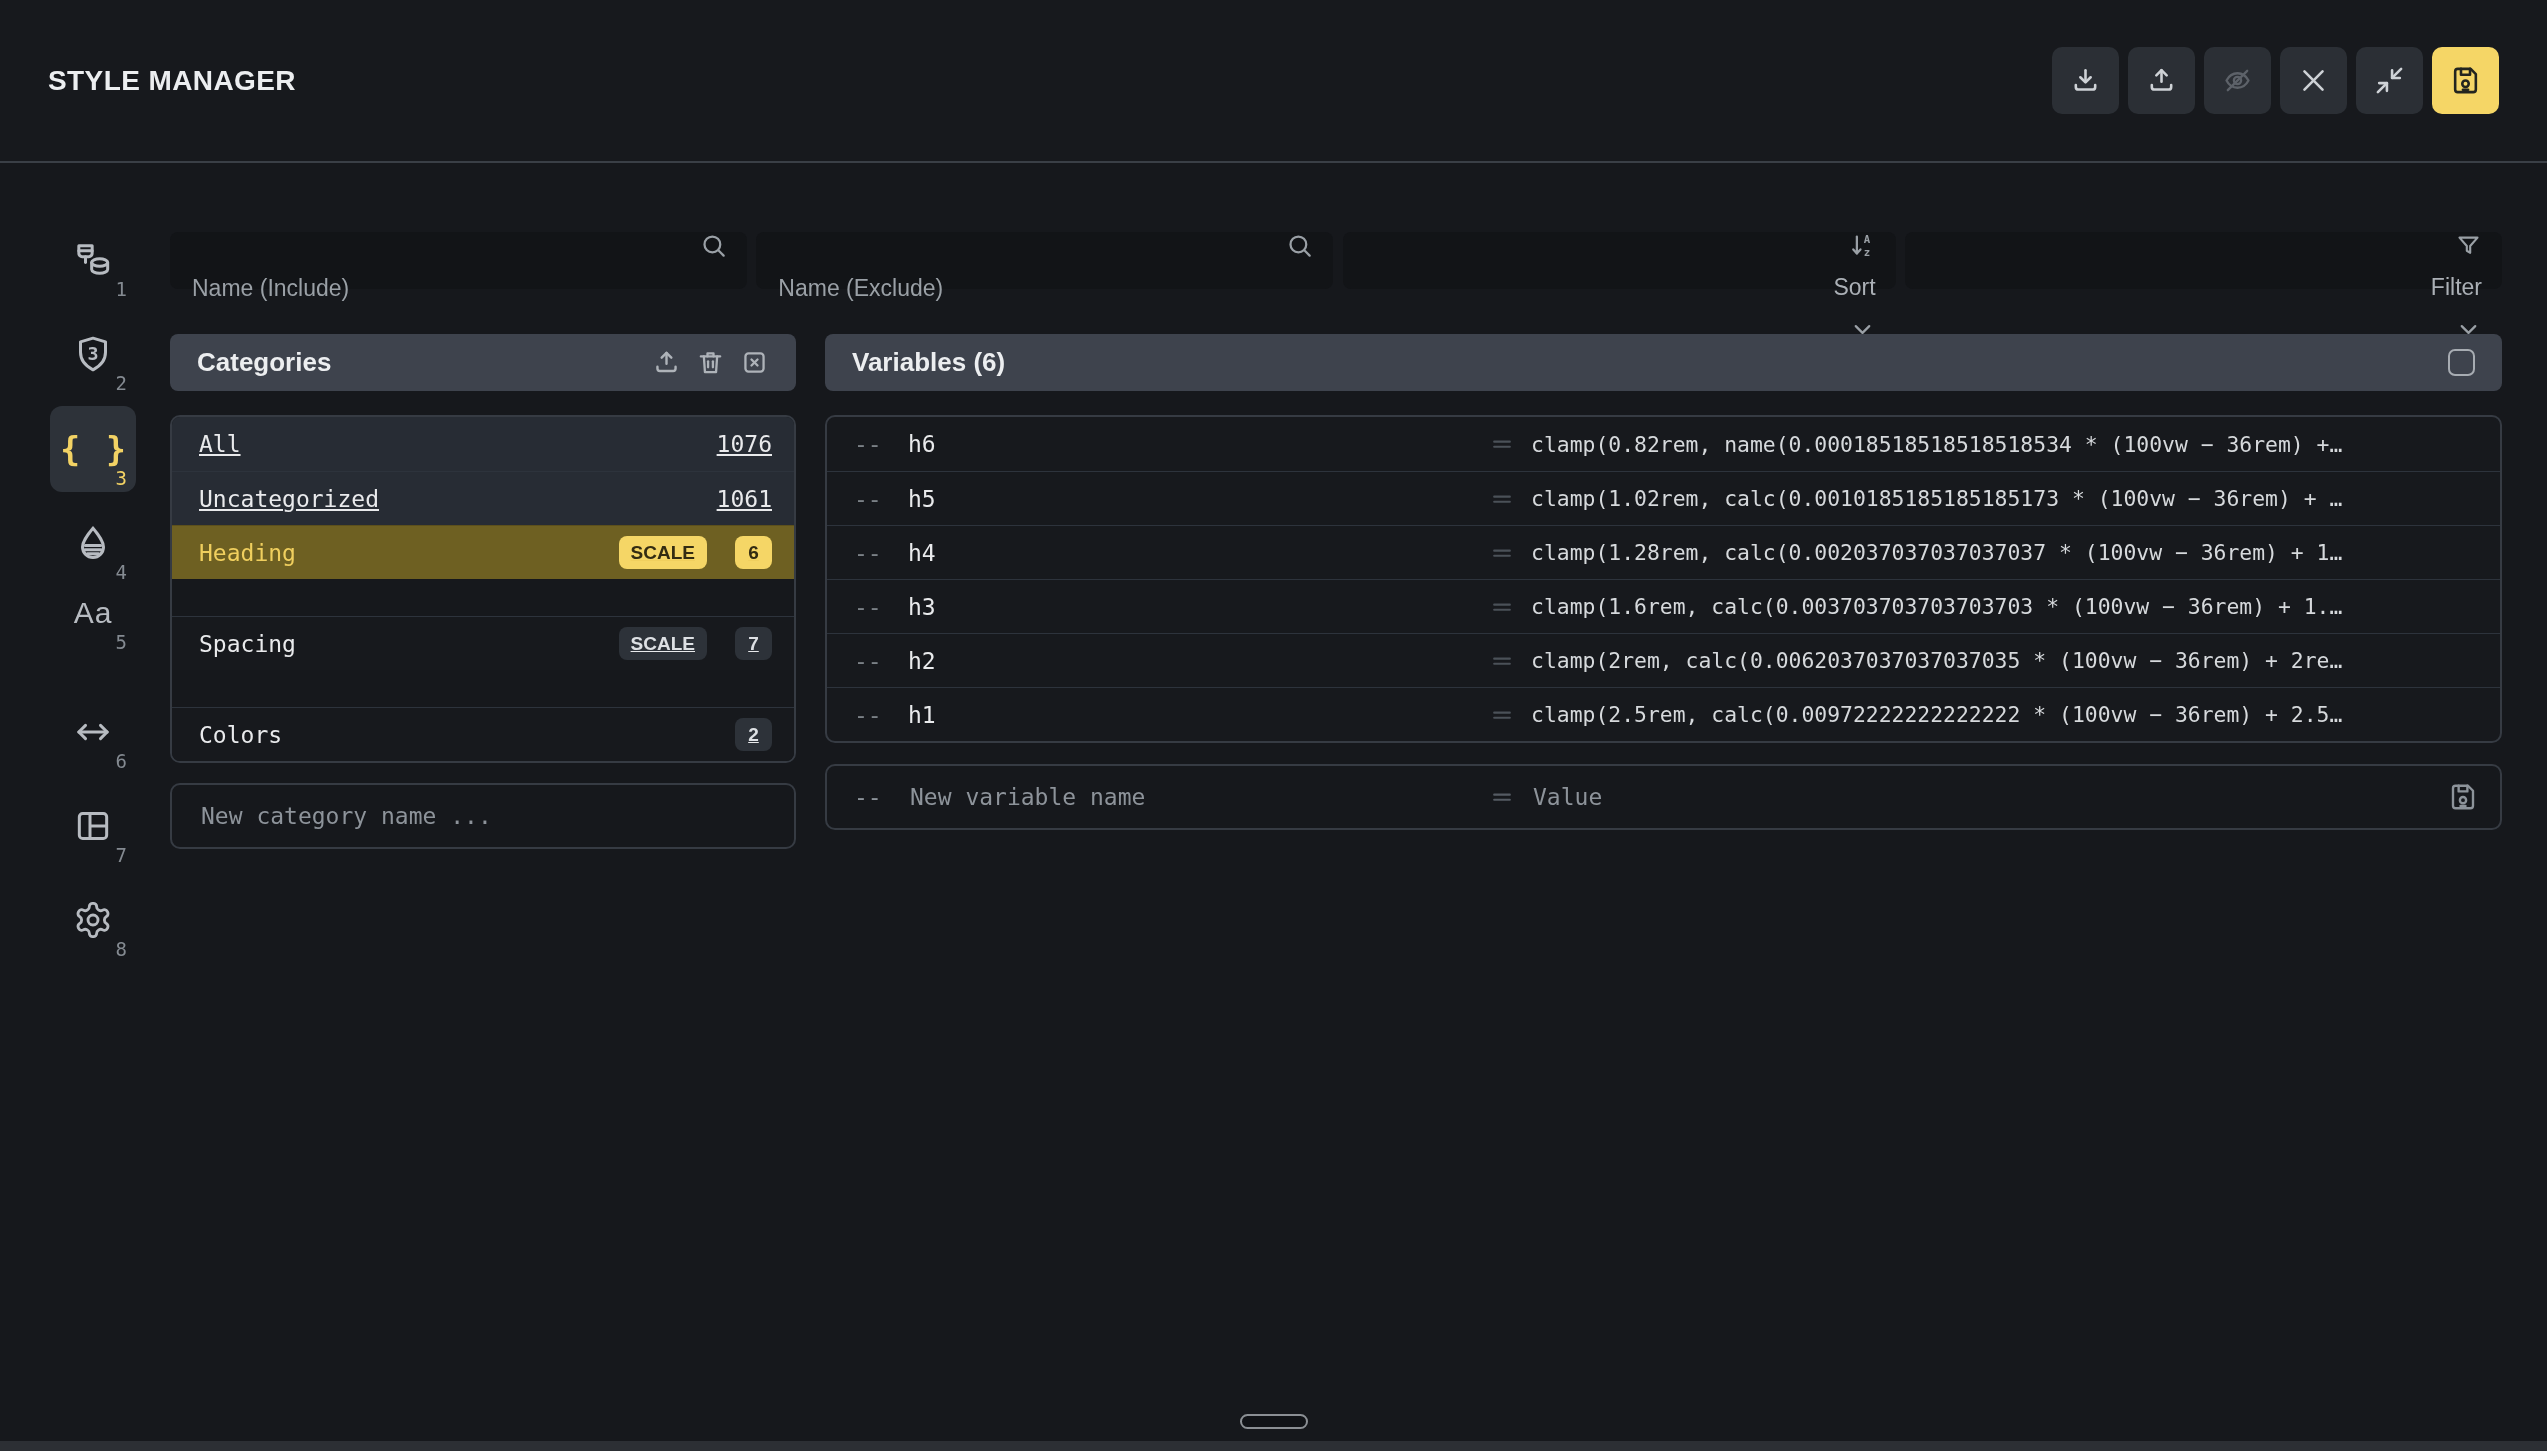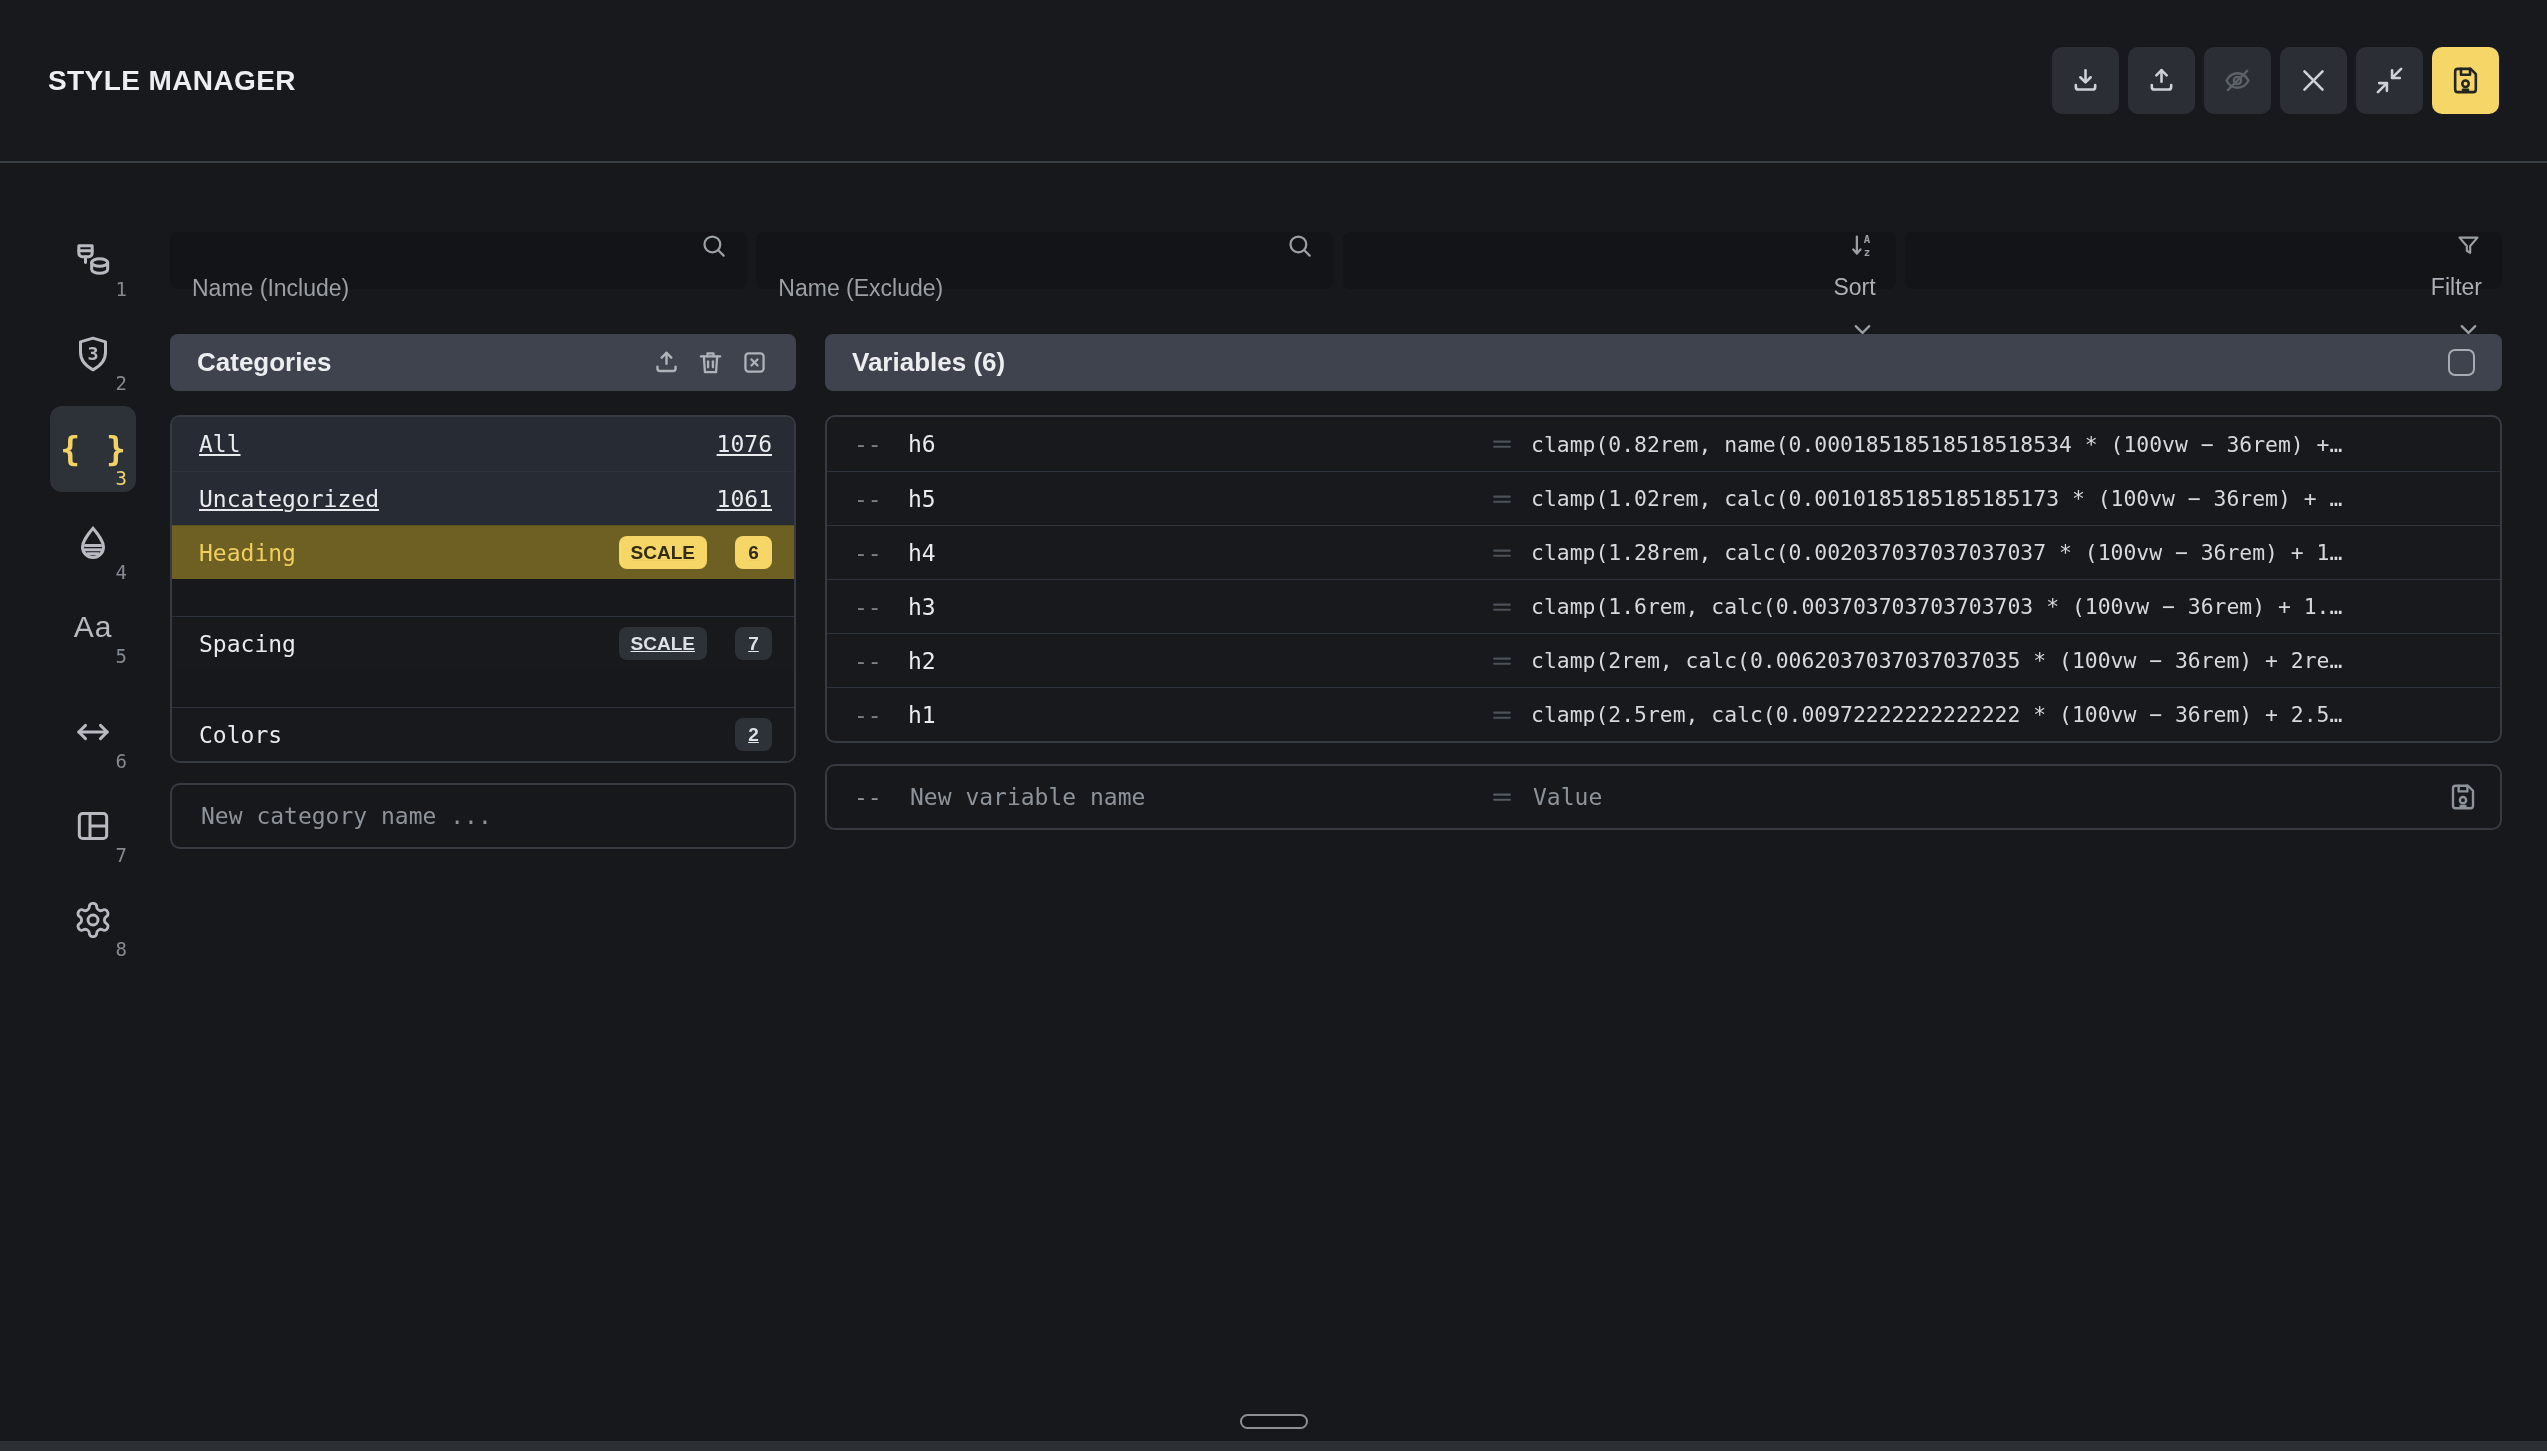--- a/index.html
+++ b/index.html
@@ -228,21 +228,21 @@
   <span>
     <svg viewBox="0 0 24 24" fill="none" stroke="currentColor" stroke-width="1.8" stroke-linecap="round" width="40" height="40">
       <path d="M12 3.2s6.3 7.2 6.3 11.2a6.3 6.3 0 0 1-12.6 0C5.7 10.4 12 3.2 12 3.2z"></path>
       <path d="M7.4 13.5h9.2"></path>
         <path d="M7.2 16h9.6"></path>
         <path d="M8.6 18.4h6.8"></path>
     </svg>
   </span>
   <span class="num">4</span>
 </div>
-<div class="side-item" style="top:584px">
+<div class="side-item" style="top:570px">
   <span class="glyph-aa">Aa</span>
   <span class="num">5</span>
 </div>
 <div class="side-item" style="top:689px">
   <span>
     <svg viewBox="0 0 24 24" fill="none" stroke="currentColor" stroke-width="1.8" stroke-linecap="round" stroke-linejoin="round" width="40" height="40">
       <path d="M3.5 12h17"></path>
         <path d="M7.5 8l-4 4 4 4"></path>
         <path d="M16.5 8l4 4-4 4"></path>
     </svg>

